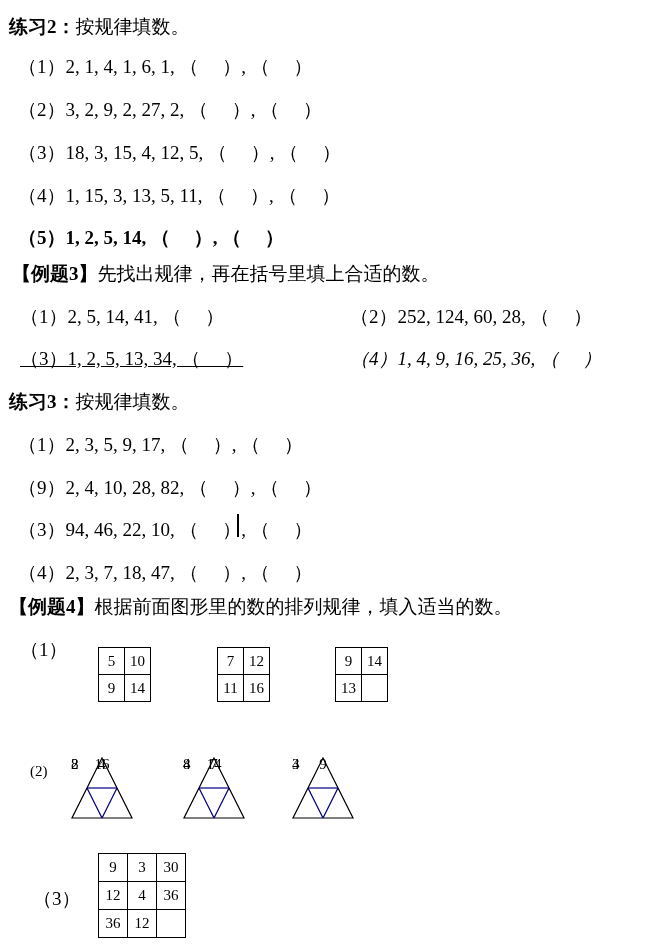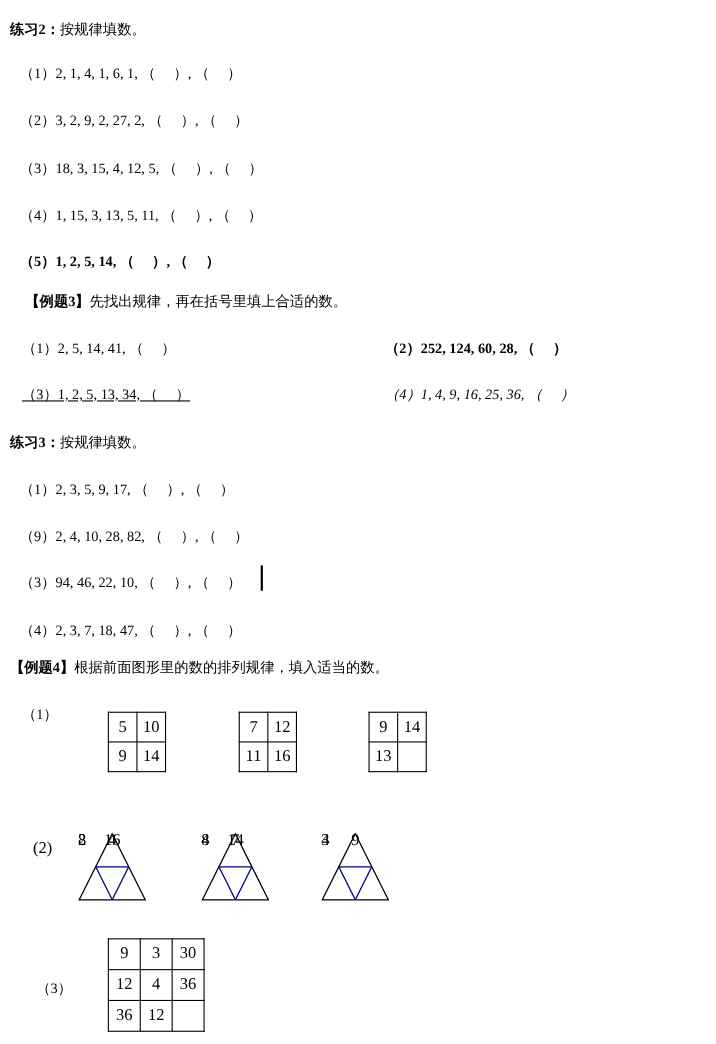--- a/index.html
+++ b/index.html
@@ -4,21 +4,21 @@
 <style>
   html,body { margin:0; padding:0; }
   body {
     width:651px; height:949px;
     background:#ffffff; color:#000000;
     font-family:"Liberation Serif","DejaVu Serif",serif;
     position:relative; overflow:hidden;
   }
   .line {
     position:absolute;
-    font-size:13px; line-height:20px;
+    font-size:19px; line-height:20px;
     white-space:pre; color:#000;
   }
   .bold { font-weight:bold; }
   .doc-caret {
     position:absolute; width:2px; height:23px;
     background:#000;
   }
   table.grid { border-collapse:collapse; position:absolute; }
   table.grid td {
     border:1px solid #000; text-align:center; vertical-align:middle;
@@ -43,24 +43,24 @@
 <body>
 
 <div class="line" style="left:9px; top:17px;"><span class="bold">练习2：</span><span>按规律填数。</span></div>
 
 <div class="line" style="left:18px; top:57px;text-align:right;">（1）2, 1, 4, 1, 6, 1, （     ）, （     ）</div>
 <div class="line" style="left:18px; top:100px;">（2）3, 2, 9, 2, 27, 2, （     ）, （     ）</div>
 <div class="line" style="left:18px; top:143px;">（3）18, 3, 15, 4, 12, 5, （     ）, （     ）</div>
 <div class="line" style="left:18px; top:186px;">（4）1, 15, 3, 13, 5, 11, （     ）, （     ）</div>
 <div class="line" style="left:18px; top:228px;font-weight:bold;">（5）1, 2, 5, 14, （     ）, （     ）</div>
 
-<div class="line" style="left:23px; top:264px;"><span class="bold">【例题3】</span><span>先找出规律，再在括号里填上合适的数。</span></div>
+<div class="line" style="left:12px; top:264px;"><span class="bold">【例题3】</span><span>先找出规律，再在括号里填上合适的数。</span></div>
 
 <div class="line" style="left:20px;  top:307px;">（1）2, 5, 14, 41, （     ）</div>
-<div class="line" style="left:350px; top:307px;font-weight:bold;">（2）252, 124, 60, 28, （     ）</div>
+<div class="line" style="left:350px; top:307px;">（2）252, 124, 60, 28, （     ）</div>
 <div class="line" style="left:20px;  top:349px;text-decoration:underline;">（3）1, 2, 5, 13, 34, （     ）</div>
 <div class="line" style="left:350px; top:349px;font-style:italic;">（4）1, 4, 9, 16, 25, 36, （     ）</div>
 
 <div class="line" style="left:9px; top:392px;"><span class="bold">练习3：</span><span>按规律填数。</span></div>
 
 <div class="line" style="left:18px; top:435px;">（1）2, 3, 5, 9, 17, （     ）, （     ）</div>
 <div class="line" style="left:18px; top:478px;">（9）2, 4, 10, 28, 82, （     ）, （     ）</div>
 <div class="line" style="left:18px; top:520px;">（3）94, 46, 22, 10, （     ）, （     ）</div>
 <div class="doc-caret" style="left:237px; top:514px;"></div>
 <div class="line" style="left:18px; top:563px;">（4）2, 3, 7, 18, 47, （     ）, （     ）</div>

